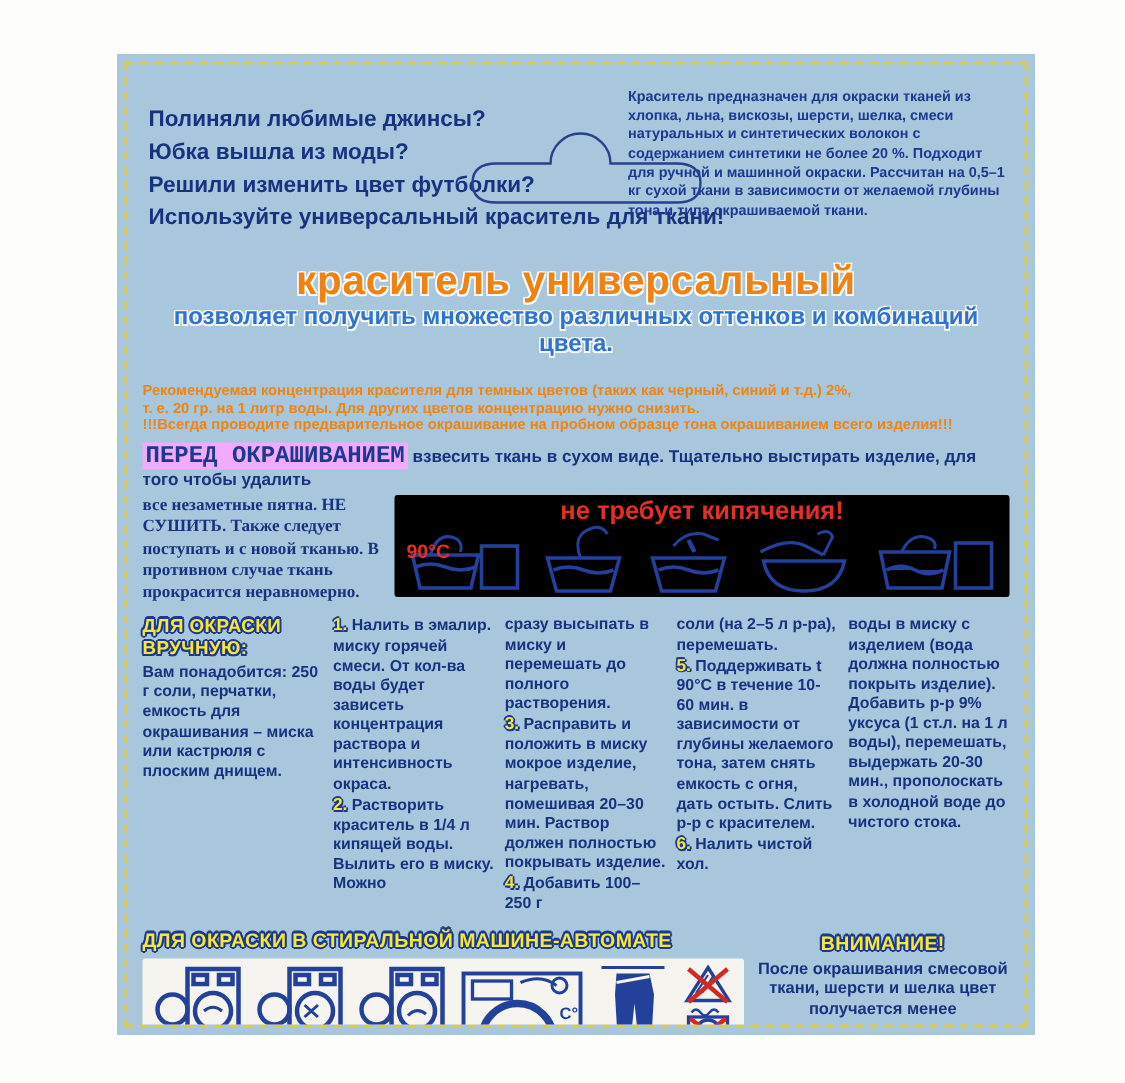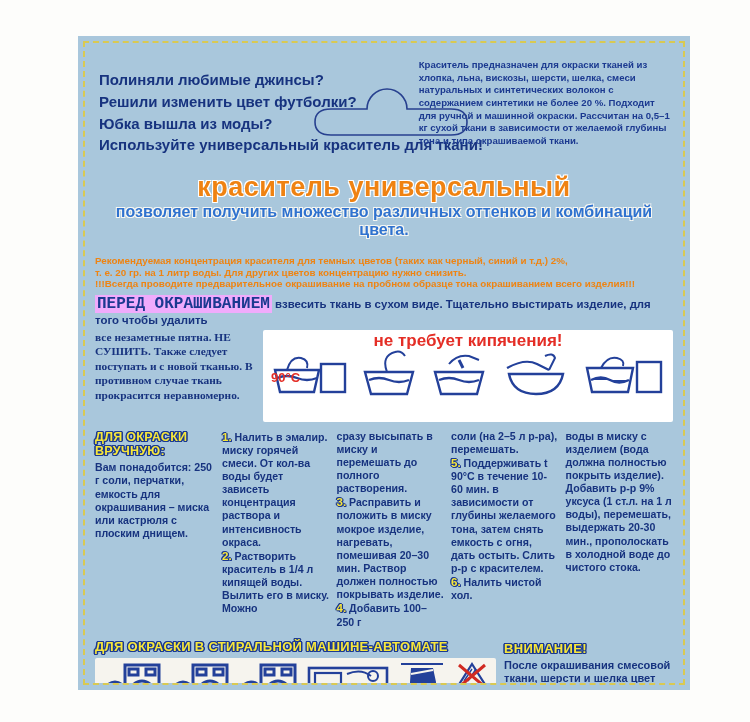--- a/index.html
+++ b/index.html
@@ -42,57 +42,57 @@
     text-shadow:-1.4px 0 0 #1b3990, 1.4px 0 0 #1b3990, 0 -1.4px 0 #1b3990, 0 1.4px 0 #1b3990,
                 -1px -1px 0 #1b3990, 1px 1px 0 #1b3990, -1px 1px 0 #1b3990, 1px -1px 0 #1b3990;
   }
 
   
   .before-line { margin-top:5px; font-size:11.4px; font-weight:bold; color:#17337f; line-height:1.2; }
   .chip { background:#f0abfc; color:#1b3990; padding:0 2px; font-size:16px; font-weight:bold;font-family:Liberation Mono, monospace; }
 
   .row2 { display:flex; margin-top:2px; gap:8px; }
   .left-note { width:160px; font-size:11.4px; font-weight:bold; color:#17337f; line-height:1.28;font-family:Liberation Serif, serif; }
-  .noboil { flex:1; background:#ffffff; border-radius:2px; padding:2px 6px 4px 6px; position:relative; height:92px; }
+  .noboil { flex:1; background:#000000; border-radius:2px; padding:2px 6px 4px 6px; position:relative; height:68px; }
   .noboil-title { text-align:center; color:#e42e26; font-size:17px; font-weight:bold; line-height:1.05; }
-  .temp { position:absolute; left:8px; top:40px; color:#e42e26; font-size:13px; font-weight:bold; }
+  .temp { position:absolute; left:8px; top:30px; color:#e42e26; font-size:13px; font-weight:bold; }
   .basins { display:flex; justify-content:flex-end; gap:14px; padding-right:4px; margin-top:1px; }
 
   
   .hand-grid { display:grid; grid-template-columns:120px 1fr 1fr 1fr 1fr; gap:7px; margin-top:8px; }
   .col-head { font-size:12.5px; line-height:1.15; margin-bottom:3px; }
   .needs, .run { font-size:10.6px; font-weight:bold; color:#17337f; line-height:1.24; }
   .run .stepnum {
     font-size:11.5px; font-weight:bold; color:#f8e73b;
     text-shadow:-1.2px 0 0 #1b3990,1.2px 0 0 #1b3990,0 -1.2px 0 #1b3990,0 1.2px 0 #1b3990,
                 -1px -1px 0 #1b3990,1px 1px 0 #1b3990;
   }
 
   
   .machine-row { display:flex; gap:8px; margin-top:8px; }
   .machine-left { width:401px; }
   .machine-head { font-size:13px; line-height:1.1; }
   .machine-panel { background:#f6f4ee; border-radius:2px; margin-top:3px; height:64px; display:flex; align-items:center; gap:10px; padding:4px 8px; }
-  .attention { flex:1; padding-top:2px; }
+  .attention { flex:1; padding-top:2px;text-align:center; }
   .attention-text { font-size:11px; font-weight:bold; color:#17337f; line-height:1.25; margin-top:2px; }
 
   svg { display:block; }
 </style>
 </head>
 <body>
 
 <div class="page">
   <div class="card">
     <div class="stitch">
 
       <div class="top-row">
         <div class="questions">
           <div class="q">Полиняли любимые джинсы?</div>
+          <div class="q">Юбка вышла из моды?</div>
           <div class="q">Решили изменить цвет футболки?</div>
-          <div class="q">Юбка вышла из моды?</div>
           <div class="q">Используйте универсальный краситель для ткани!</div>
         </div>
         <div class="hanger">
           <svg width="168" height="62" viewBox="0 0 168 62">
             <path d="M30,30 L60,30 A20,20 0 0 1 100,30 L144,30 Q160,30 160,43 Q160,56 144,56 L24,56 Q8,56 8,43 Q8,30 24,30 Z" fill="none" stroke="#27408f" stroke-width="1.6"></path>
           </svg>
         </div>
         <div class="description">Краситель предназначен для окраски тканей из хлопка, льна, вискозы, шерсти, шелка, смеси натуральных и синтетических волокон с содержанием синтетики не более 20 %. Подходит для ручной и машинной окраски. Рассчитан на 0,5–1 кг сухой ткани в зависимости от желаемой глубины тона и типа окрашиваемой ткани.</div>
       </div>
 

